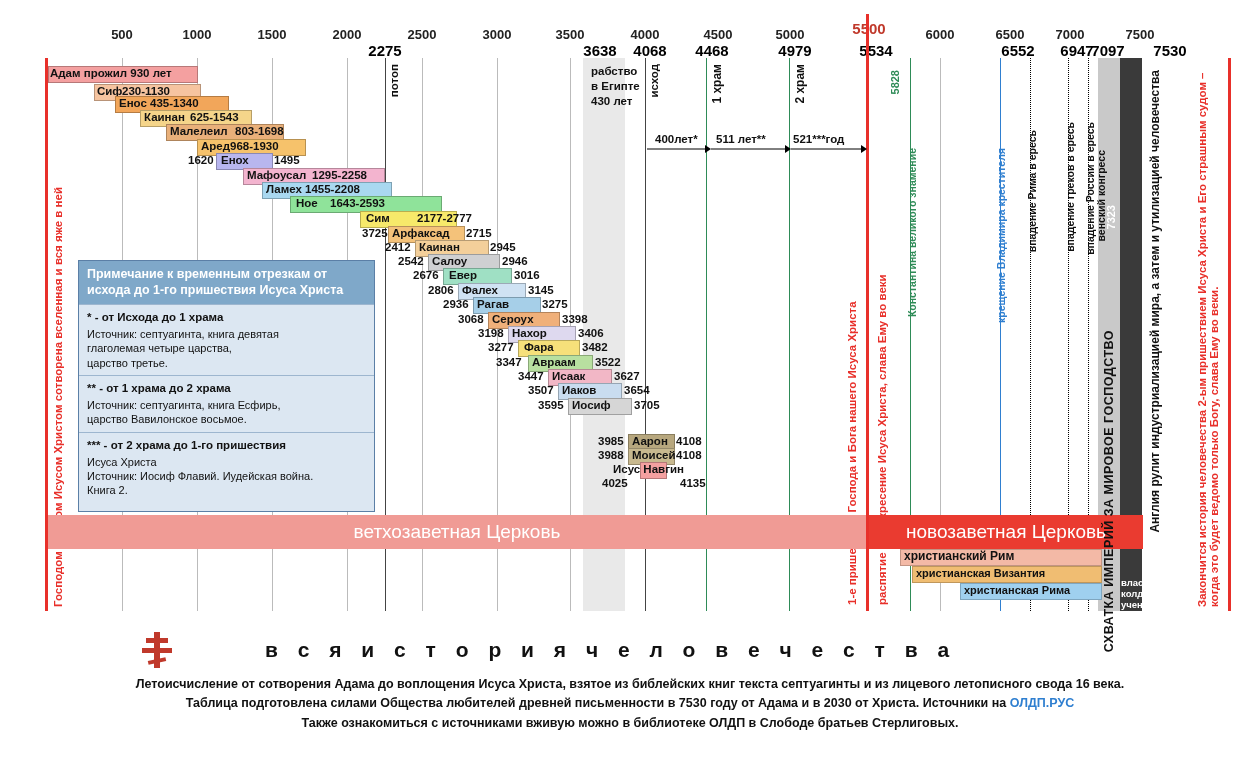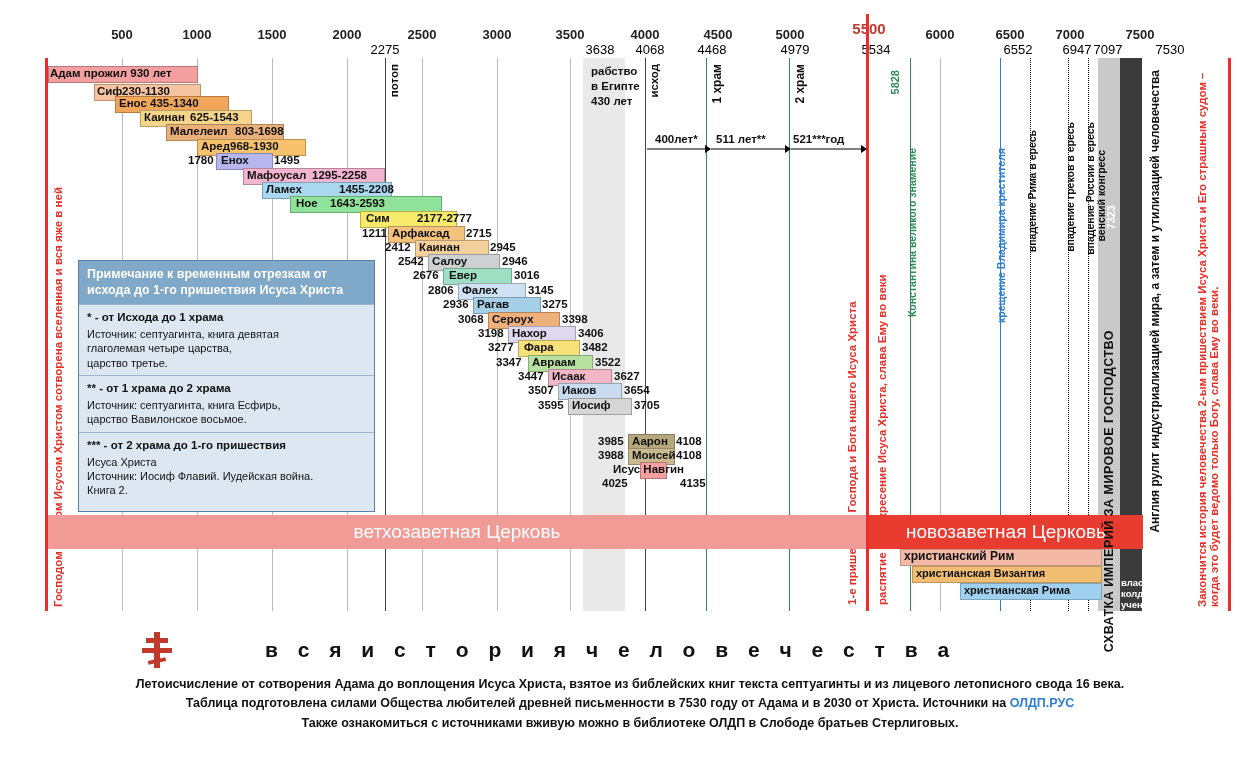--- a/index.html
+++ b/index.html
@@ -10,21 +10,21 @@
   }
   #root{position:relative;width:1260px;height:762px;}
   .abs{position:absolute;}
   .bold{font-weight:bold;}
   .vert{
     writing-mode:vertical-rl; transform:rotate(180deg);
     white-space:nowrap;
   }
   
   .tick{font-size:13px;font-weight:bold;color:#222;text-align:center;}
-  .tickdark{font-size:13px;font-weight:normal;color:#000;}
+  .tickdark{font-size:15px;font-weight:bold;color:#000;}
   .tickred{font-size:15px;font-weight:bold;color:#c0392b;}
   
   .gl{position:absolute;top:58px;width:1px;height:553px;background:#999;}
   .gl.thin{background:#bbb;}
   .gl.dark{background:#444;}
   .gl.green{background:#2e8b57;}
   .gl.dot{background:none;border-left:1px dotted #000;width:0;}
   
   .bar{position:absolute;height:15px;border:1px solid rgba(0,0,0,.25);}
   .lbl{position:absolute;font-size:11.5px;font-weight:bold;color:#111;white-space:nowrap;line-height:15px;}
@@ -157,37 +157,37 @@
       <div class="lbl" style="left: 144px; top: 110px;">Каинан</div>
       <div class="lbl" style="left: 190px; top: 110px;">625-1543</div>
       <div class="bar" style="left: 166px; top: 124px; width: 116px; background: rgb(233, 176, 122);"></div>
       <div class="lbl" style="left: 170px; top: 124px;">Малелеил</div>
       <div class="lbl" style="left: 235px; top: 124px;">803-1698</div>
       <div class="bar" style="left: 197px; top: 139px; width: 107px; background: rgb(246, 194, 107);"></div>
       <div class="lbl" style="left: 201px; top: 139px;">Аред</div>
       <div class="lbl" style="left: 230px; top: 139px;">968-1930</div>
       <div class="bar" style="left: 216px; top: 153px; width: 55px; background: rgb(184, 182, 239);"></div>
       <div class="lbl" style="left: 221px; top: 153px;">Енох</div>
-      <div class="lbl" style="left: 188px; top: 153px;">1780</div>
+      <div class="lbl" style="left: 188px; top: 153px;">1620</div>
       <div class="lbl" style="left: 274px; top: 153px;">1495</div>
       <div class="bar" style="left: 243px; top: 168px; width: 140px; background: rgb(243, 180, 207);"></div>
       <div class="lbl" style="left: 247px; top: 168px;">Мафоусал</div>
       <div class="lbl" style="left: 312px; top: 168px;">1295-2258</div>
       <div class="bar" style="left: 262px; top: 182px; width: 128px; background: rgb(169, 216, 240);"></div>
       <div class="lbl" style="left: 266px; top: 182px;">Ламех</div>
-      <div class="lbl" style="left: 305px; top: 182px; margin-left: 34px;">1455-2208</div>
+      <div class="lbl" style="left: 305px; top: 182px;">1455-2208</div>
       <div class="bar" style="left: 290px; top: 196px; width: 150px; background: rgb(143, 227, 154);"></div>
       <div class="lbl" style="left: 296px; top: 196px;">Ное</div>
       <div class="lbl" style="left: 330px; top: 196px;">1643-2593</div>
       <div class="bar" style="left: 360px; top: 211px; width: 95px; background: rgb(247, 233, 106);"></div>
       <div class="lbl" style="left: 366px; top: 211px;">Сим</div>
       <div class="lbl" style="left: 392px; top: 211px; margin-left: 25px;">2177-2777</div>
       <div class="bar" style="left: 388px; top: 226px; width: 75px; background: rgb(244, 194, 122);"></div>
       <div class="lbl" style="left: 392px; top: 226px;">Арфаксад</div>
-      <div class="lbl" style="left: 362px; top: 226px;">1211</div>
+      <div class="lbl" style="left: 362px; top: 226px;">3725</div>
       <div class="lbl" style="left: 466px; top: 226px;">2715</div>
       <div class="bar" style="left: 415px; top: 240px; width: 72px; background: rgb(243, 207, 154);"></div>
       <div class="lbl" style="left: 419px; top: 240px;">Каинан</div>
       <div class="lbl" style="left: 385px; top: 240px;">2412</div>
       <div class="lbl" style="left: 490px; top: 240px;">2945</div>
       <div class="bar" style="left: 428px; top: 254px; width: 70px; background: rgb(207, 208, 210);"></div>
       <div class="lbl" style="left: 432px; top: 254px;">Салоу</div>
       <div class="lbl" style="left: 398px; top: 254px;">2542</div>
       <div class="lbl" style="left: 502px; top: 254px;">2946</div>
       <div class="bar" style="left: 443px; top: 268px; width: 67px; background: rgb(159, 224, 196);"></div>

